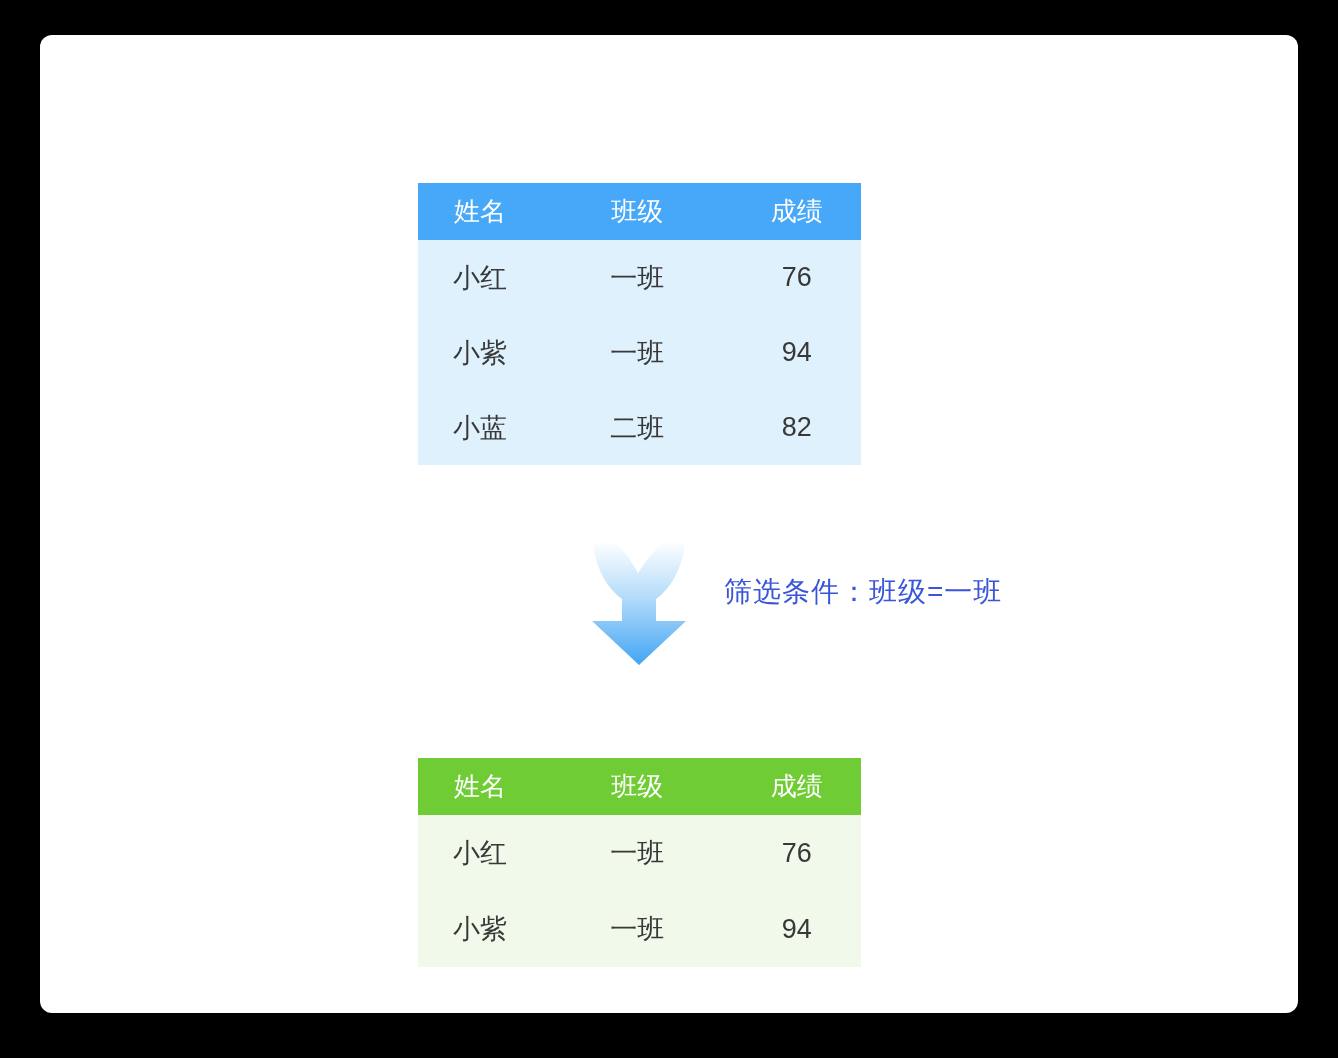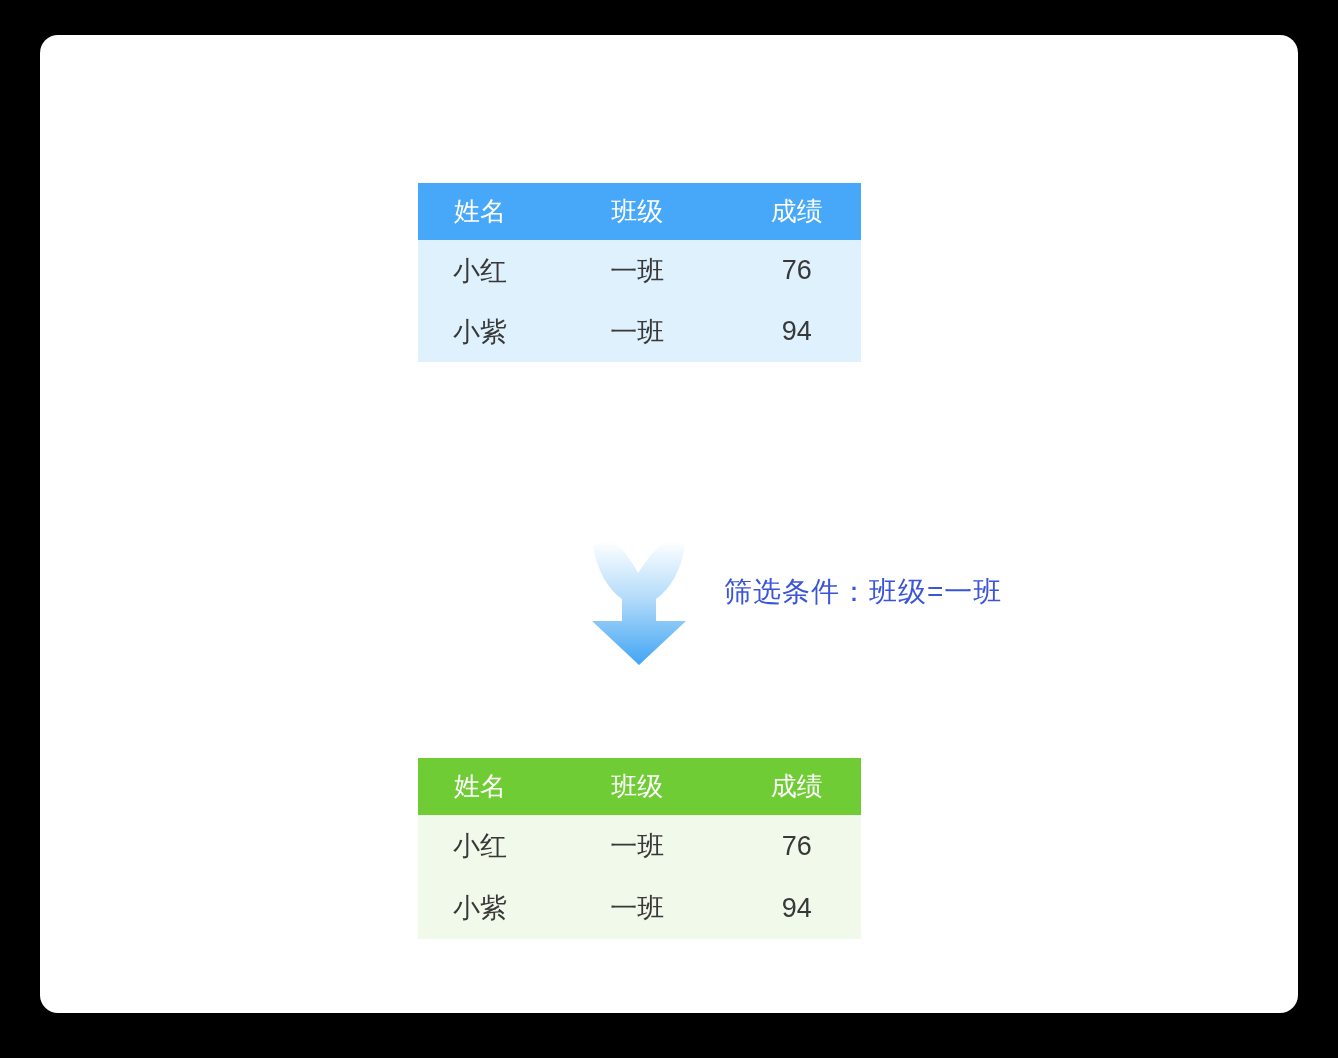--- a/index.html
+++ b/index.html
@@ -8,21 +8,21 @@
     background: #000;
     font-family: "Liberation Sans", "DejaVu Sans", sans-serif;
     overflow: hidden;
   }
   .stage { position: relative; width: 1338px; height: 1058px; }
   .card {
     position: absolute;
     left: 40px; top: 35px;
     width: 1258px; height: 978px;
     background: #ffffff;
-    border-radius: 18px;
+    border-radius: 12px;
   }
   table.tbl {
     position: absolute;
     border-collapse: collapse;
     table-layout: fixed;
     width: 443px;
     text-align: center;
   }
   .tbl th {
     height: 57px;
@@ -30,21 +30,21 @@
     font-weight: 400;
     color: #ffffff;
     vertical-align: middle;
     padding: 0;
   }
   .tbl td {
     font-size: 27px;
     font-weight: 400;
     color: #383838;
     vertical-align: middle;
-    padding: 1px;
+    padding: 8px;
   }
   .source-tbl { left: 378px; top: 148px; }
   .source-tbl td { height: 59px; }
   .result-tbl { left: 378px; top: 723px; }
   .result-tbl td { height: 60px; }
   .hl { color: var(--hl, #2e6ce2); margin-top: 8px; }
   .arrow-wrap {
     position: absolute;
     left: 550px; top: 503px;
     width: 100px; height: 130px;
@@ -79,20 +79,25 @@
       <tbody style="background: rgb(223, 241, 253);">
         <tr>
           <td>小红</td>
           <td class="hl">一班</td>
           <td>76</td>
         </tr>
         <tr>
           <td>小紫</td>
           <td class="hl">一班</td>
           <td>94</td>
+        </tr>
+        <tr>
+          <td>小蓝</td>
+          <td>二班</td>
+          <td>82</td>
         </tr>
       </tbody>
     </table>
 
     <div class="arrow-wrap">
       <svg width="100" height="130" viewBox="0 0 100 130" xmlns="http://www.w3.org/2000/svg" aria-hidden="true">
         <defs>
           <linearGradient id="arrowGrad" x1="0" y1="0" x2="0" y2="1">
             <stop offset="0" stop-color="#ffffff"></stop>
             <stop offset="0.45" stop-color="#b5dcfa"></stop>

